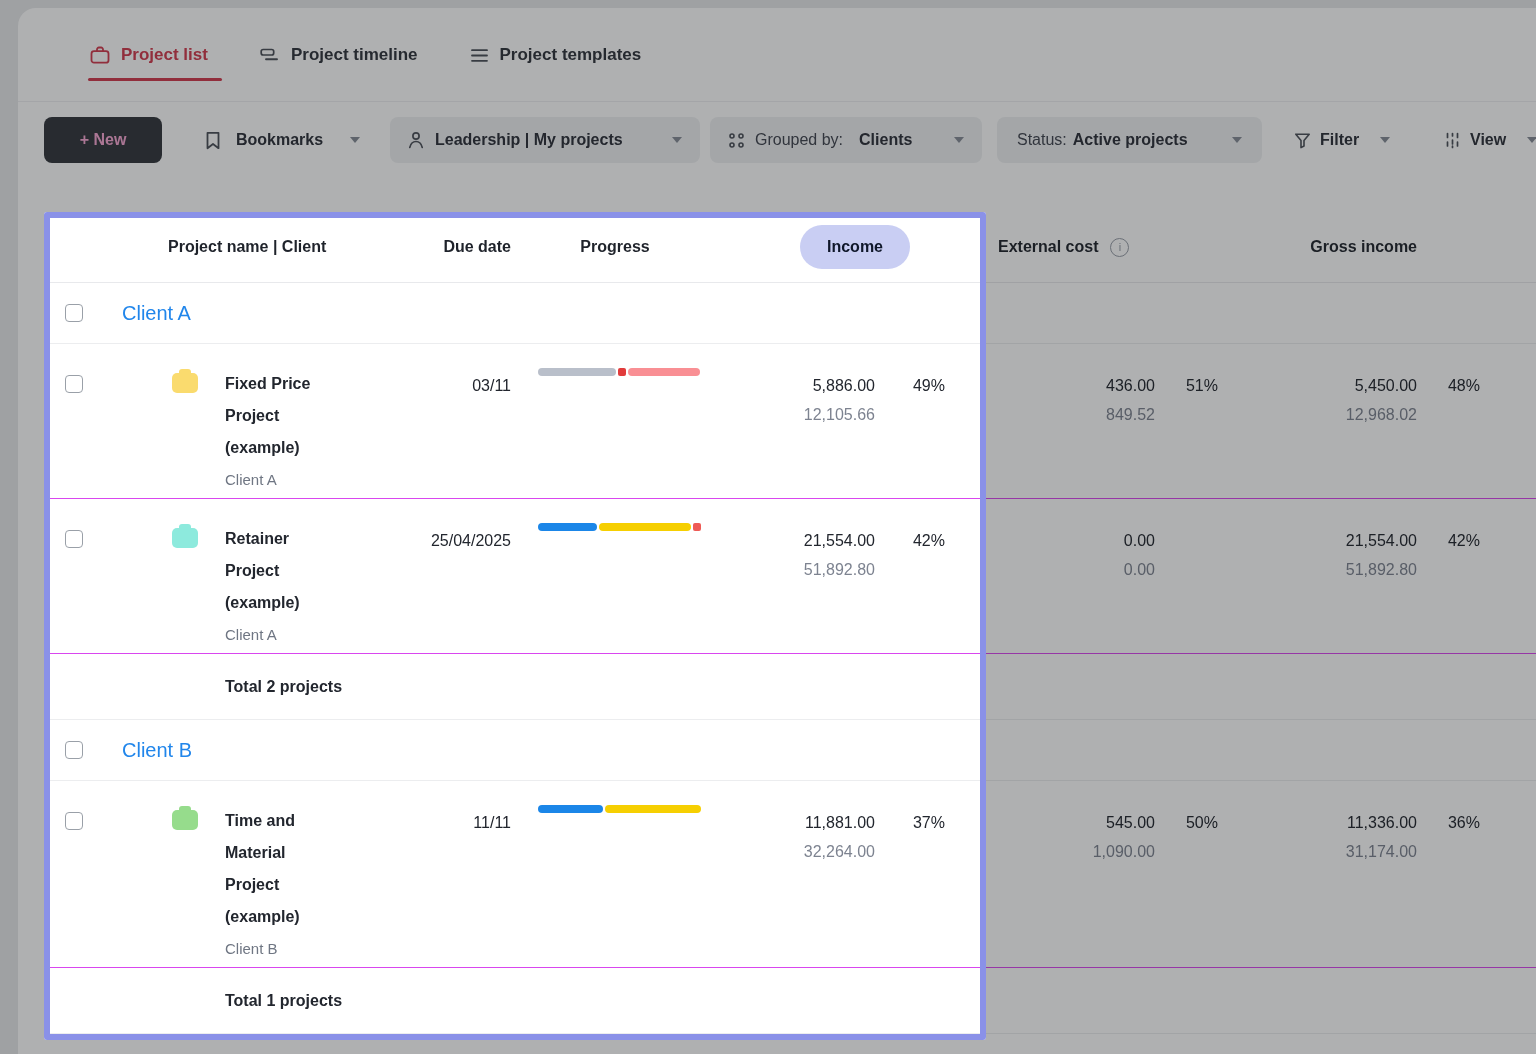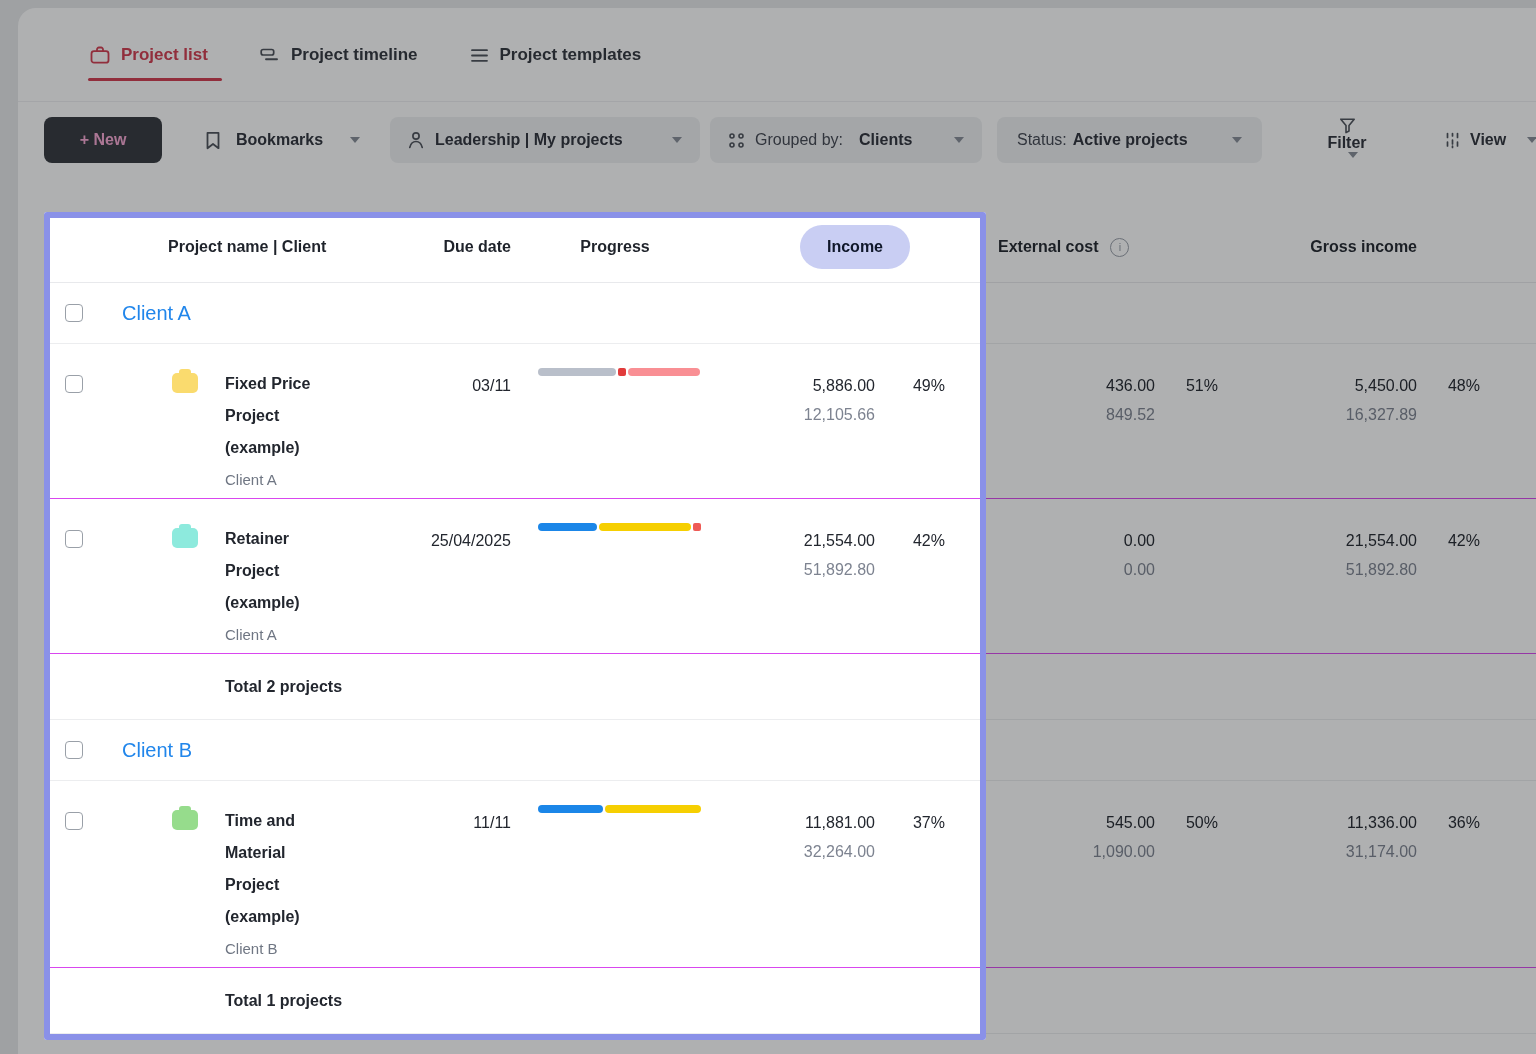--- a/index.html
+++ b/index.html
@@ -22,21 +22,21 @@
   
   .toolbar{position:absolute;left:26px;top:109px;height:46px;display:flex;align-items:stretch;}
   .btn{display:flex;align-items:center;border-radius:8px;font-size:16px;color:#2c3039;box-sizing:border-box;white-space:nowrap;cursor:pointer;}
   .btn .bold{font-weight:700;}
   .btn .pre{color:#40454f;margin-right:6px;}
   .btn-new{background:#32363c;color:#f9a8d4;width:118px;justify-content:center;font-weight:700;margin-left:0;}
   .btn-bookmarks{margin-left:38px;width:160px;padding-left:5px;gap:11px;background:transparent;justify-content:space-between;}
   .btn-scope{margin-left:30px;width:310px;padding:0 18px;gap:11px;background:#eff0f2;}
   .btn-status{margin-left:15px;width:265px;padding:0 20px;background:#eff0f2;}
   .btn-grouped{margin-left:10px;width:272px;padding:0 18px;gap:10px;background:#eff0f2;}
-  .btn-filter{margin-left:28px;width:110px;padding-left:4px;background:transparent;flex-direction:column;}
+  .btn-filter{margin-left:28px;width:110px;padding-left:4px;gap:9px;background:transparent;}
   .btn-view{margin-left:40px;width:120px;padding-left:4px;gap:9px;background:transparent;}
   .caret{width:0;height:0;border-left:5px solid transparent;border-right:5px solid transparent;border-top:6px solid #868c96;margin-left:auto;flex:none;}
   .caret.close{margin-left:12px;}
   
   .table{position:absolute;left:26px;top:204px;width:1492px;font-size:16px;color:#22262e;}
   .grid{display:grid;grid-template-columns:86px 80px 185px 120px 200px 165px 70px 210px 65px 195px 1fr;}
   .thead{height:70px;border-bottom:1px solid #e8e9ec;font-weight:700;color:#1f232b;align-items:center;}
   .th-project{grid-column:1 / span 3;padding-left:124px;}
   .th-due{grid-column:4;text-align:right;padding-right:4px;}
   .th-progress{grid-column:5;text-align:center;}
@@ -216,21 +216,21 @@
             <div class="sub">12,105.66</div>
           </div>
           <div class="c-pct pr5">49%</div>
           <div class="c-num pr5">
             <div class="val">436.00</div>
             <div class="sub">849.52</div>
           </div>
           <div class="c-pct pr7">51%</div>
           <div class="c-num pr3">
             <div class="val">5,450.00</div>
-            <div class="sub">16,327.89</div>
+            <div class="sub">12,968.02</div>
           </div>
           <div class="c-pct pr56">48%</div>
         </div>
         <div class="grid prow">
           <div class="c-check"><span class="cb"></span></div>
           <div class="c-icon">
             <span class="pcase" style="background: rgb(141, 234, 221);"></span>
           </div>
           <div class="c-name">
             <div class="pname">Retainer

